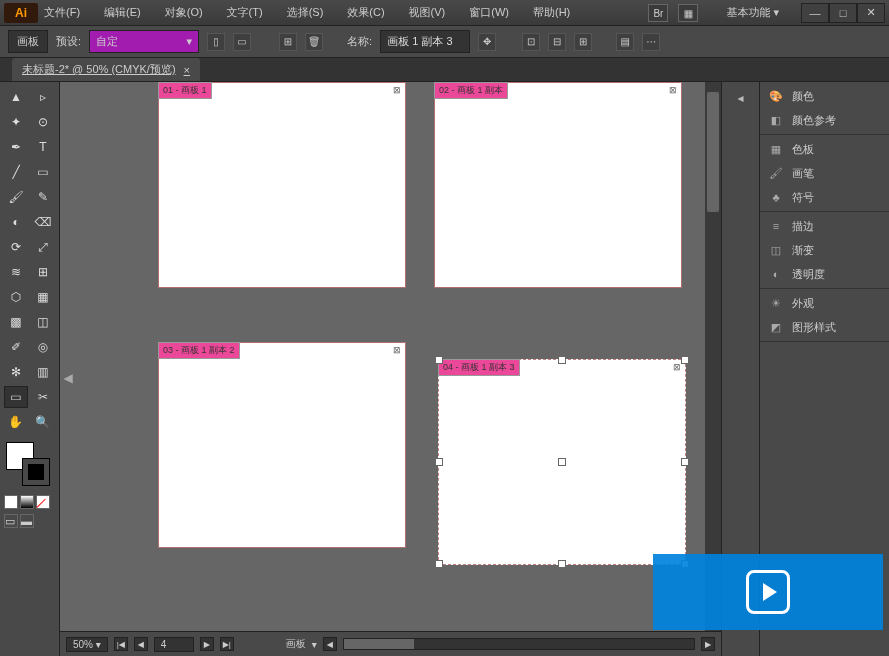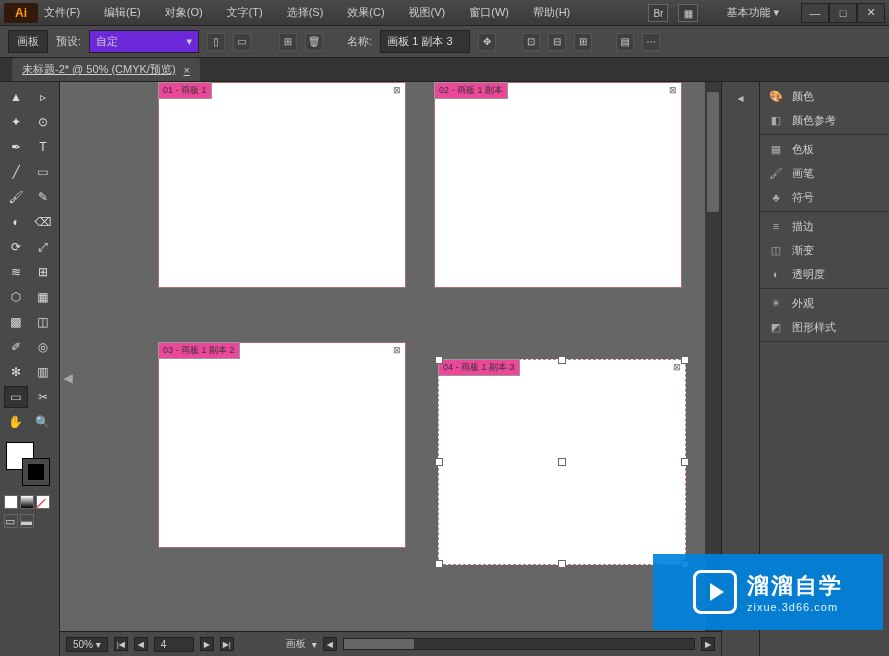--- a/index.html
+++ b/index.html
@@ -11,21 +11,21 @@
 .title-spacer { flex: 1; }
 .title-icons { display: flex; gap: 10px; align-items: flex-end; }
 .title-icon { width: 20px; height: 18px; border: 1px solid #666; display: flex; align-items: center; justify-content: center; font-size: 10px; cursor: pointer; background:#3a3a3a; }
 .workspace-label { padding: 2px 10px; margin-left: 8px; }
 .win-controls { display: flex; margin-left: 12px; }
 .win-btn { width: 28px; height: 20px; background: #404040; border: 1px solid #222; display: flex; align-items: center; justify-content: center; font-size: 11px; cursor: pointer; }
 .win-btn.close { background: #404040; }
 .optbar { height: 32px; background: #494949; display: flex; align-items: center; padding: 0 8px; gap: 8px; border-bottom: 1px solid #222; }
 .opt-label-box { background: #333; border: 1px solid #222; padding: 3px 8px; min-width: 40px; }
 .opt-preset { display: flex; align-items: center; gap: 8px; }
-.opt-select { background: #6d28d9; border: 1px solid #222; padding: 3px 6px; min-width: 110px; display: flex; justify-content: space-between; align-items: center; }
+.opt-select { background: #a21caf; border: 1px solid #222; padding: 3px 6px; min-width: 110px; display: flex; justify-content: space-between; align-items: center; }
 .opt-icon { width: 18px; height: 18px; border: 1px solid #555; display: flex; align-items: center; justify-content: center; font-size: 10px; cursor: pointer; background:#3f3f3f; }
 .opt-name-input { background: #333; border: 1px solid #222; padding: 3px 6px; min-width: 90px; color: #ddd; }
 .tabbar { height: 24px; background: #333; display: flex; align-items: flex-end; padding-left: 12px; border-bottom:1px solid #222;text-decoration:underline; }
 .doc-tab { background: #494949; padding: 4px 10px; font-size: 11px; display: flex; align-items: center; gap: 8px; border-top-left-radius: 3px; border-top-right-radius: 3px; }
 .main-area { display: flex; height: 574px; }
 .toolbox { width: 60px; background: #494949; padding: 4px; display: flex; flex-direction: column; gap: 3px; border-right: 1px solid #222; }
 .tool-row { display: flex; gap: 3px; }
 .tool { width: 24px; height: 22px; background: #494949; display: flex; align-items: center; justify-content: center; font-size: 12px; cursor: pointer; border: 1px solid transparent; color:#ddd; }
 .tool.selected { background: #333; border: 1px solid #222; }
 .swatch-area { margin-top: 4px; position: relative; height: 50px; }
@@ -307,17 +307,13 @@
         <span>图形样式</span>
       </div>
     </div>
   </div>
 </div>
 
 <div class="watermark">
   <div class="wm-icon">
       <div class="wm-play"></div>
     </div>
-  <div class="wm-text">
-    <div class="wm-t1">溜溜自学</div>
-    <div class="wm-t2">zixue.3d66.com</div>
-  </div>
 </div>
 
 </body></html>

